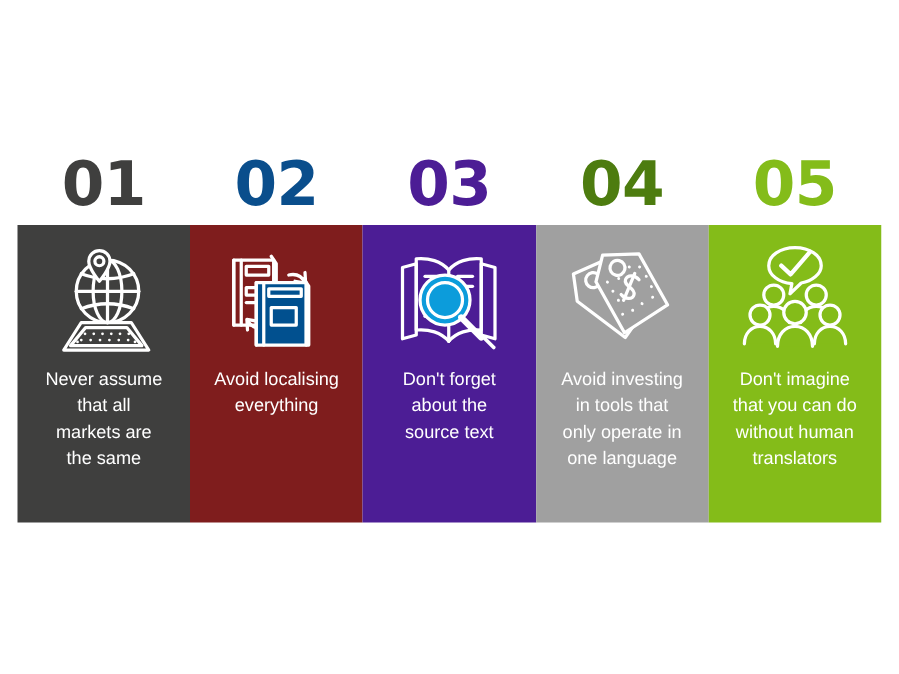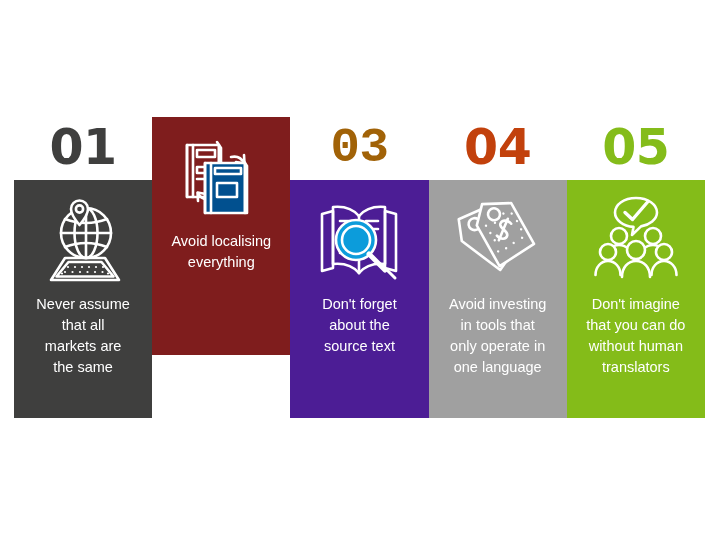--- a/index.html
+++ b/index.html
@@ -113,20 +113,21 @@
           </svg>
         </div>
         <div class="panel-caption">Never assume
 that all
 markets are
 the same</div>
       </div>
     </div>
 
     <div class="panel">
+      <div class="panel-number" style="color: rgb(10, 78, 140);">02</div>
       <div class="panel-body" style="background: #7f1d1d;">
         <div class="panel-icon">
           <svg viewBox="0 0 96 96" fill="none" stroke="#ffffff" stroke-width="2.6" stroke-linecap="round" stroke-linejoin="round">
             <path d="M58 28 Q67 26 71 34"></path>
             <path d="M71 26 L71.5 34.5 L63 33"></path>
             <path d="M38 70 Q29 72 25 64"></path>
             <path d="M25 72 L24.5 63.5 L33 65"></path>
             <path d="M14 16 L46 16 L46 68 L14 68 Z"></path>
             <path d="M14 16 L14 68"></path>
             <path d="M20 16 L20 68"></path>
@@ -141,21 +142,21 @@
             <path d="M44 54 L64 54 L64 68 L44 68 Z"></path>
             <path d="M70 31 L74 37 L74 84 L72 84 L72 34 Z" fill="#01508f"></path>
           </svg>
         </div>
         <div class="panel-caption">Avoid localising
 everything</div>
       </div>
     </div>
 
     <div class="panel">
-      <div class="panel-number" style="color: #a16207; font-family: Liberation Mono, monospace;">03</div>
+      <div class="panel-number" style="color: #4c1d95;">03</div>
       <div class="panel-body" style="background: #4c1d95;">
         <div class="panel-icon">
           <svg viewBox="0 0 96 96" fill="none" stroke="#ffffff" stroke-width="2.6" stroke-linecap="round" stroke-linejoin="round">
             <path d="M48 24 C42 17 32 14 22 15 L22 72 C32 71 42 74 48 81"></path>
             <path d="M48 24 C54 17 64 14 74 15 L74 72 C64 71 54 74 48 81"></path>
             <line x1="48" y1="24" x2="48" y2="81"></line>
             <path d="M11 22 L22 19 L22 76 L11 79 Z"></path>
             <path d="M85 22 L74 19 L74 76 L85 79 Z"></path>
             <line x1="29" y1="29" x2="41" y2="29"></line>
             <line x1="29" y1="37" x2="41" y2="37"></line>
@@ -170,21 +171,21 @@
             <path d="M72 74 L84 86" stroke-width="3"></path>
           </svg>
         </div>
         <div class="panel-caption">Don't forget
 about the
 source text</div>
       </div>
     </div>
 
     <div class="panel">
-      <div class="panel-number" style="color: #c2410c;">04</div>
+      <div class="panel-number" style="color: #4d7c0f;">04</div>
       <div class="panel-body" style="background: rgb(160, 160, 160);">
         <div class="panel-icon">
           <svg viewBox="0 0 96 96" fill="none" stroke="#ffffff" stroke-width="2.6" stroke-linecap="round" stroke-linejoin="round">
             <g transform="rotate(-8 48 48)">
               <path d="M12 22 L40 14 L74 48 L46 78 L12 44 Z" fill="#a0a0a0"></path>
               <circle cx="27" cy="29" r="6"></circle>
             </g>
             <g transform="rotate(14 52 48)">
               <path d="M24 18 L52 10 L84 44 L56 74 L24 40 Z" fill="#a0a0a0"></path>
               <circle cx="38" cy="25" r="6"></circle>

